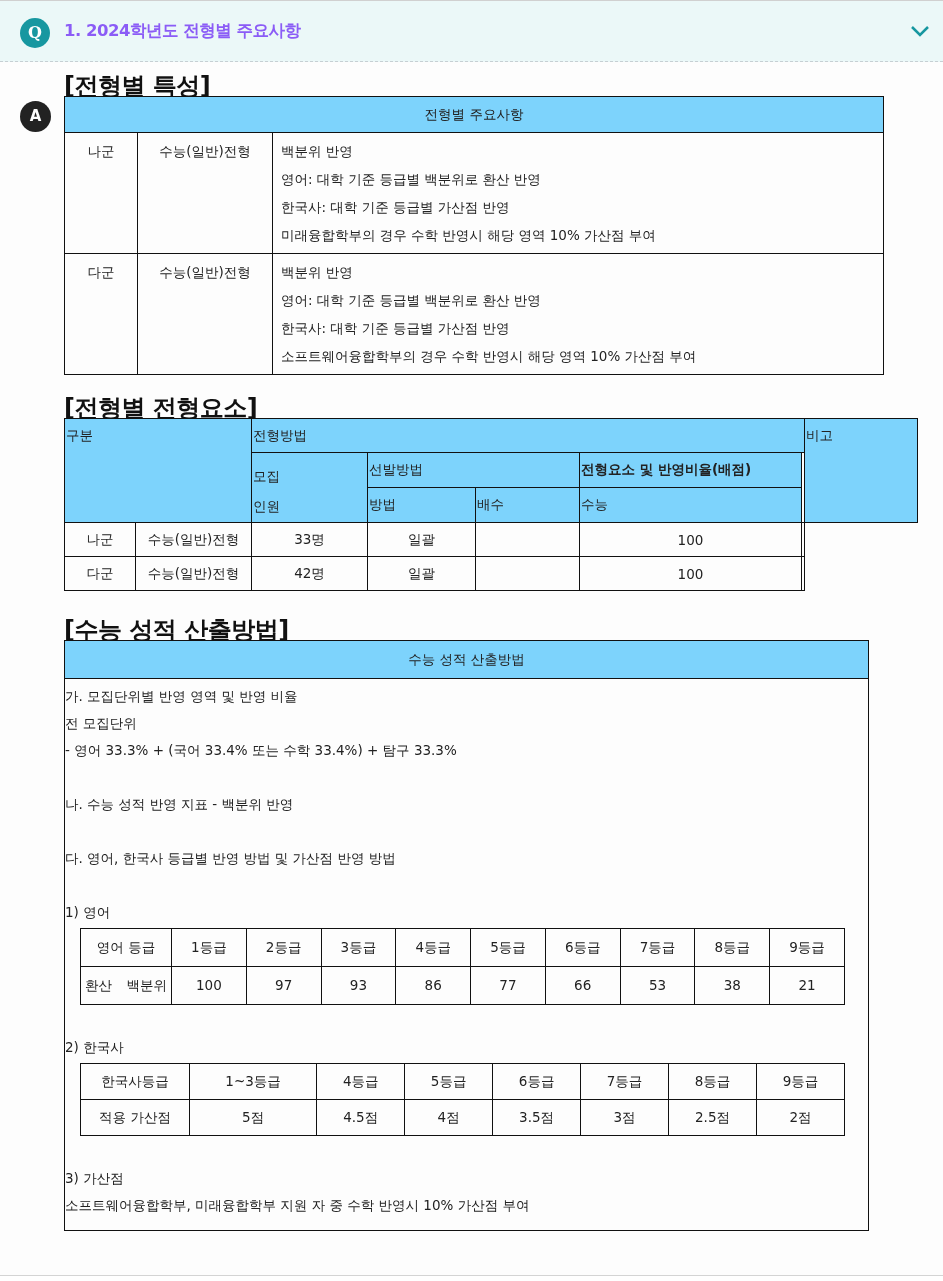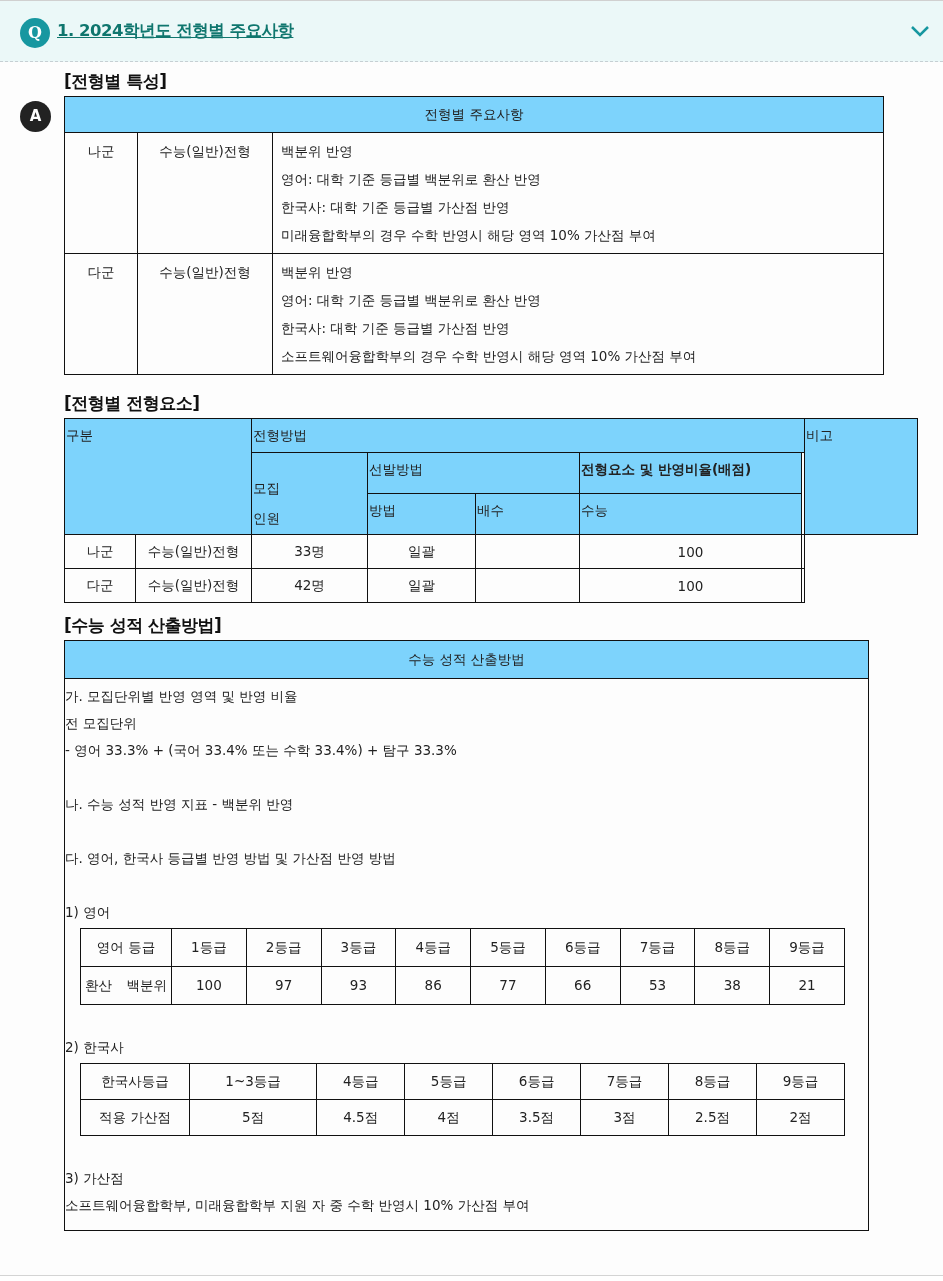--- a/index.html
+++ b/index.html
@@ -11,32 +11,32 @@
     position:absolute; left:0; top:0; width:943px; height:62px;
     background:#ebf8f8; border-top:1px solid #d0d0d0; border-bottom:1px dashed #c6cfd3;
     box-sizing:border-box;
   }
   .qbadge {
     position:absolute; left:20px; top:17px; width:30px; height:30px; border-radius:50%;
     background:#1797a0; color:#fff; font-weight:bold; font-size:16px; text-align:center; line-height:30px;
     font-family:"DejaVu Serif", serif;
   }
   .qtitle {
-    position:absolute; left:57px; top:19px; font-size:16.5px; color:#0f766e; text-decoration:underline;
+    position:absolute; left:64px; top:19px; font-size:16.5px; color:#8b5cf6; 
     font-weight:bold; letter-spacing:-0.5px; cursor:pointer;
   }
   .chev {
     position:absolute; left:910px; top:22px; width:20px; height:16px; cursor:pointer;
   }
   .abadge {
     position:absolute; left:20px; top:101px; width:31px; height:31px; border-radius:50%;
     background:#222; color:#fff; font-weight:bold; font-size:15px; text-align:center; line-height:31px;
   }
   .section-title {
-    position:absolute; left:64px; font-size:17px; font-weight:bold; color:#111; letter-spacing:-0.5px;
+    position:absolute; left:64px; font-size:24px; font-weight:bold; color:#111; letter-spacing:-0.5px;
   }
   table { border-collapse:collapse; font-size:13.5px; color:#222; }
   td, th { border:1px solid #111; font-weight:normal; }
   th { background:#7dd3fc; }
   .t1 { position:absolute; left:64px; top:96px; width:820px; }
   .t1 th { height:33px; }
   .t1 td { vertical-align:top; padding:4px 8px; line-height:28px; }
   .t1 td.c { text-align:center; }
   .t2 { position:absolute; left:64px; top:418px; width:854px; }
   .t2 th { vertical-align:top; padding-top:6px; text-align:left; line-height:20px; }
@@ -94,21 +94,21 @@
 
 <div class="section-title" style="top:392px;">[전형별 전형요소]</div>
 <table class="t2">
   <tbody>
       <tr>
     <th colspan="2" rowspan="3" style="width:199px;">구분</th>
     <th colspan="5" style="height:26px;">전형방법</th>
     <th rowspan="3" style="width:110px;">비고</th>
   </tr>
   <tr>
-    <th rowspan="2" style="width:113px; line-height:30px; padding-top:20px;">
+    <th rowspan="2" style="width:113px; line-height:30px; padding-top:8px;">
       <div>모집</div>
       <div>인원</div>
     </th>
     <th colspan="2" style="height:26px;">선발방법</th>
     <th style="width:219px;font-weight:bold;">전형요소 및 반영비율(배점)</th>
   </tr>
   <tr>
     <th style="width:105px; height:26px;">방법</th>
     <th style="width:101px;">배수</th>
     <th>수능</th>

